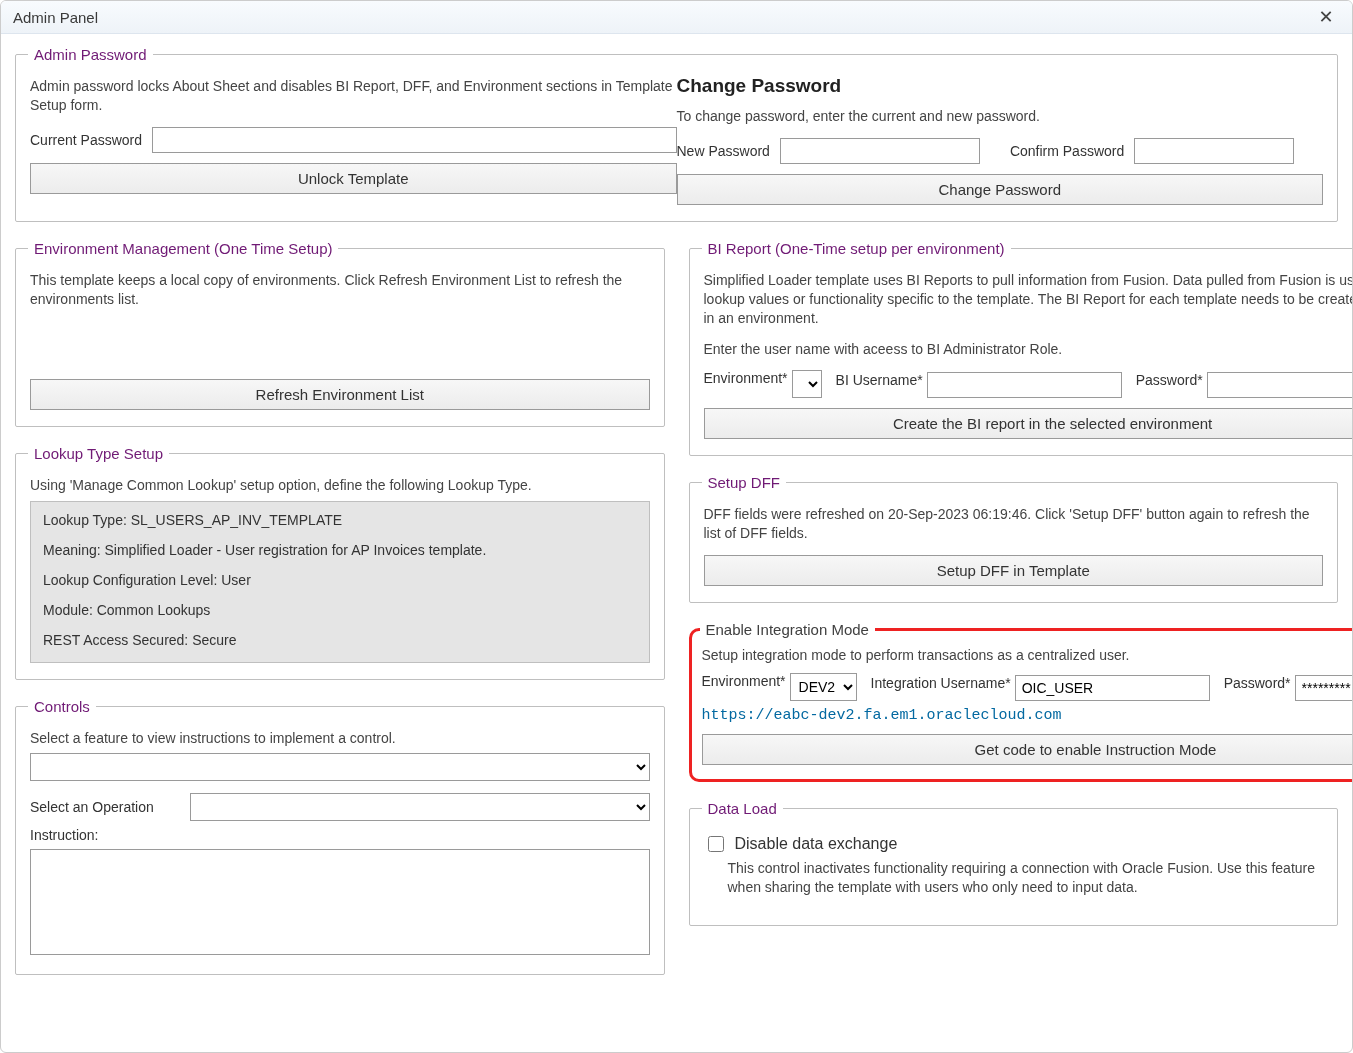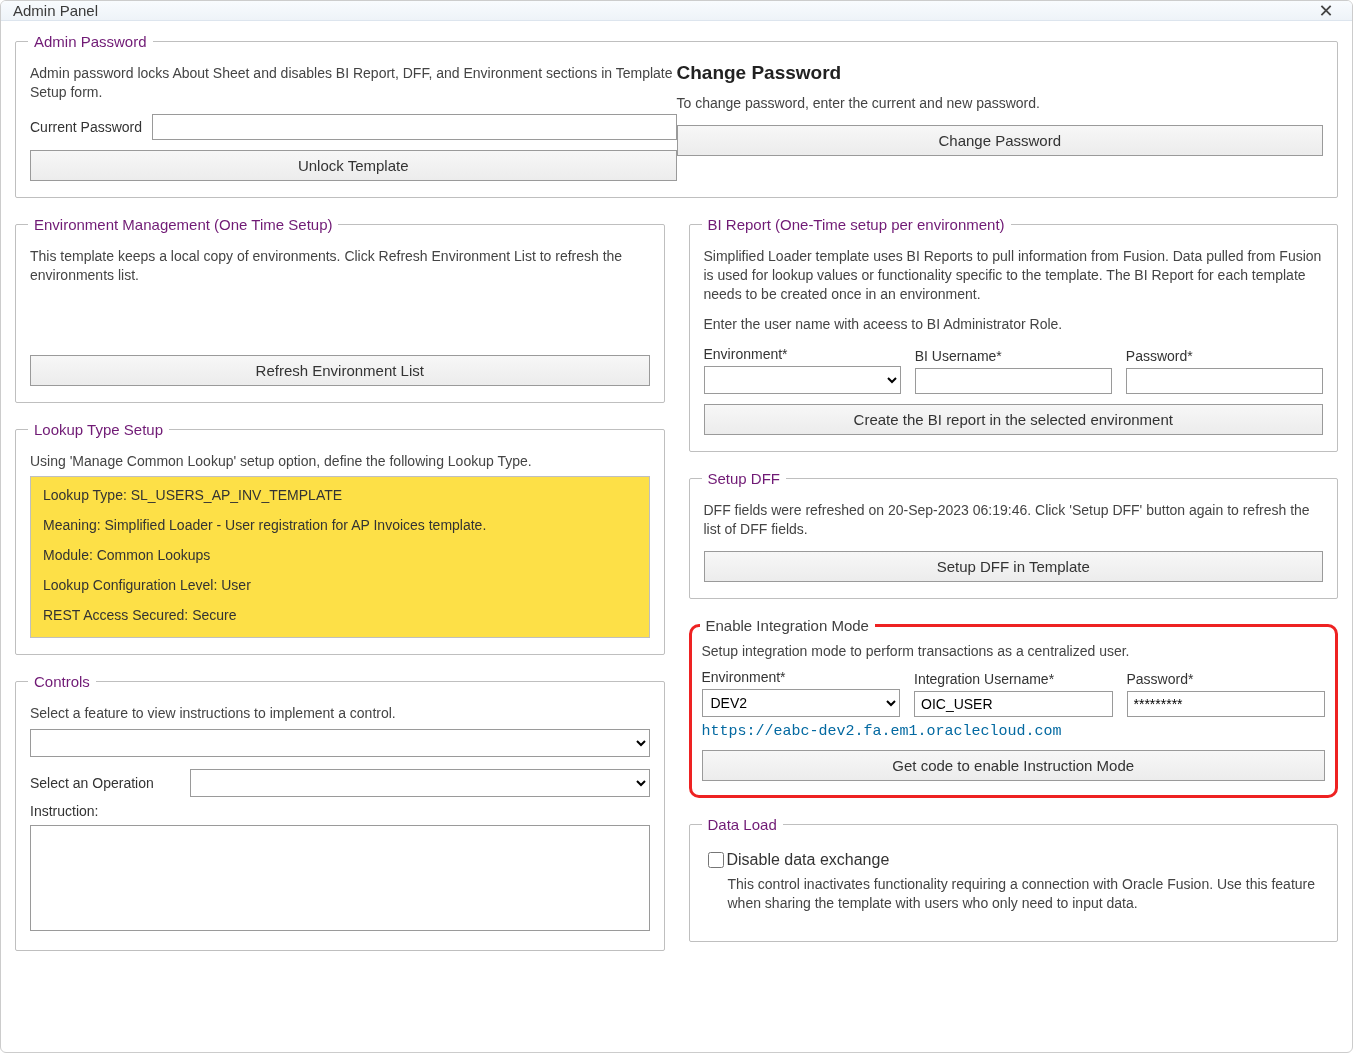--- a/index.html
+++ b/index.html
@@ -13,21 +13,21 @@
   .window {
     width: 1353px;
     height: 1053px;
     border: 1px solid #ccc;
     border-radius: 6px;
     background: #fff;
     overflow: hidden;
     position: relative;
   }
   .titlebar {
-    height: 20px;
+    height: 33px;
     background: linear-gradient(#f8fbfe, #eef3f8);
     border-bottom: 1px solid #dde5ee;
     display: flex;
     align-items: center;
     padding: 0 12px;
     font-size: 15px;
     color: #3a3a3a;
     justify-content: space-between;
   }
   .titlebar .title { flex: 1; }
@@ -80,38 +80,38 @@
     font-family: inherit;
     font-size: 15px;
     color: #333;
     padding: 6px 10px;
     cursor: pointer;
     text-align: center;
     margin-top: 10px;
   }
   .readonly-box {
     border: 1px solid #bfbfbf;
-    background: #fde047;
+    background: #e5e5e5;
     padding: 10px 12px;
     margin-top: 0;
   }
   .readonly-box p { margin: 0 0 14px 0; }
   .readonly-box p:last-child { margin-bottom: 4px; }
   .redbox {
     border: 3px solid #e22;
     border-radius: 10px;
     padding: 6px 10px 14px 10px;
     margin-bottom: 18px;
     position: relative;
   }
   .redbox legend { font-size: 15px; color: #404040; padding: 0 6px; }
   .subgrid { display: flex; gap: 14px; align-items: flex-end; margin-top: 4px; }
-  .subgrid .fcol { display: flex; flex-direction: column; gap: 4px; flex: 1; }
+  .subgrid .fcol { display: flex; gap: 4px; flex: 1; }
   .mono { font-family: Consolas, "Courier New", monospace; font-size: 15px; color: #0369a1; margin: 6px 0 2px 0; }
-  .chk-row { display: flex; align-items: center; margin: 6px 0 4px 0; }
+  .chk-row { display: flex; align-items: center; gap: 8px; margin: 6px 0 4px 0; }
   .chk-row input[type=checkbox] { width: 16px; height: 16px; }
   .thin-input { height: 24px; }
   
   .adminpw-cols { display: flex; }
   .adminpw-cols > div { flex: 1; }
   .small-gap { margin-top: 4px; }
   .env-height { min-height: 140px; }
 </style>
 </head>
 <body>
@@ -131,20 +131,26 @@
           <div class="desc">Admin password locks About Sheet and disables BI Report, DFF, and Environment sections in Template Setup form.</div>
           <div class="row">
             <span class="field-label">Current Password</span>
             <input type="password" style="flex: 1 1 0%;" value="">
           </div>
           <button class="btn">Unlock Template</button>
         </div>
         <div>
           <div class="h3">Change Password</div>
           <div class="desc small-gap">To change password, enter the current and new password.</div>
+          <div class="row">
+            <span class="field-label">New Password</span>
+            <input type="password" style="width: 200px;" value="">
+            <span class="field-label" style="margin-left:20px">Confirm Password</span>
+            <input type="password" style="width: 160px;" value="">
+          </div>
           <button class="btn">Change Password</button>
         </div>
       </div>
     </fieldset>
 
     <div class="cols">
 
       <div class="col">
 
         <fieldset class="env-height">
@@ -153,22 +159,22 @@
           <div style="height:48px"></div>
           <button class="btn">Refresh Environment List</button>
         </fieldset>
 
         <fieldset>
           <legend>Lookup Type Setup</legend>
           <div class="desc" style="margin-bottom:6px">Using 'Manage Common Lookup' setup option, define the following Lookup Type.</div>
           <div class="readonly-box">
             <p>Lookup Type: SL_USERS_AP_INV_TEMPLATE</p>
             <p>Meaning: Simplified Loader - User registration for AP Invoices template.</p>
+            <p>Lookup Configuration Level: User</p>
             <p>Module: Common Lookups</p>
-            <p>Lookup Configuration Level: User</p>
             <p>REST Access Secured: Secure</p>
           </div>
         </fieldset>
 
         <fieldset>
           <legend>Controls</legend>
           <div class="desc" style="margin-bottom:6px">Select a feature to view instructions to implement a control.</div>
           <select style="width:100%">
             <option></option>
           </select>

